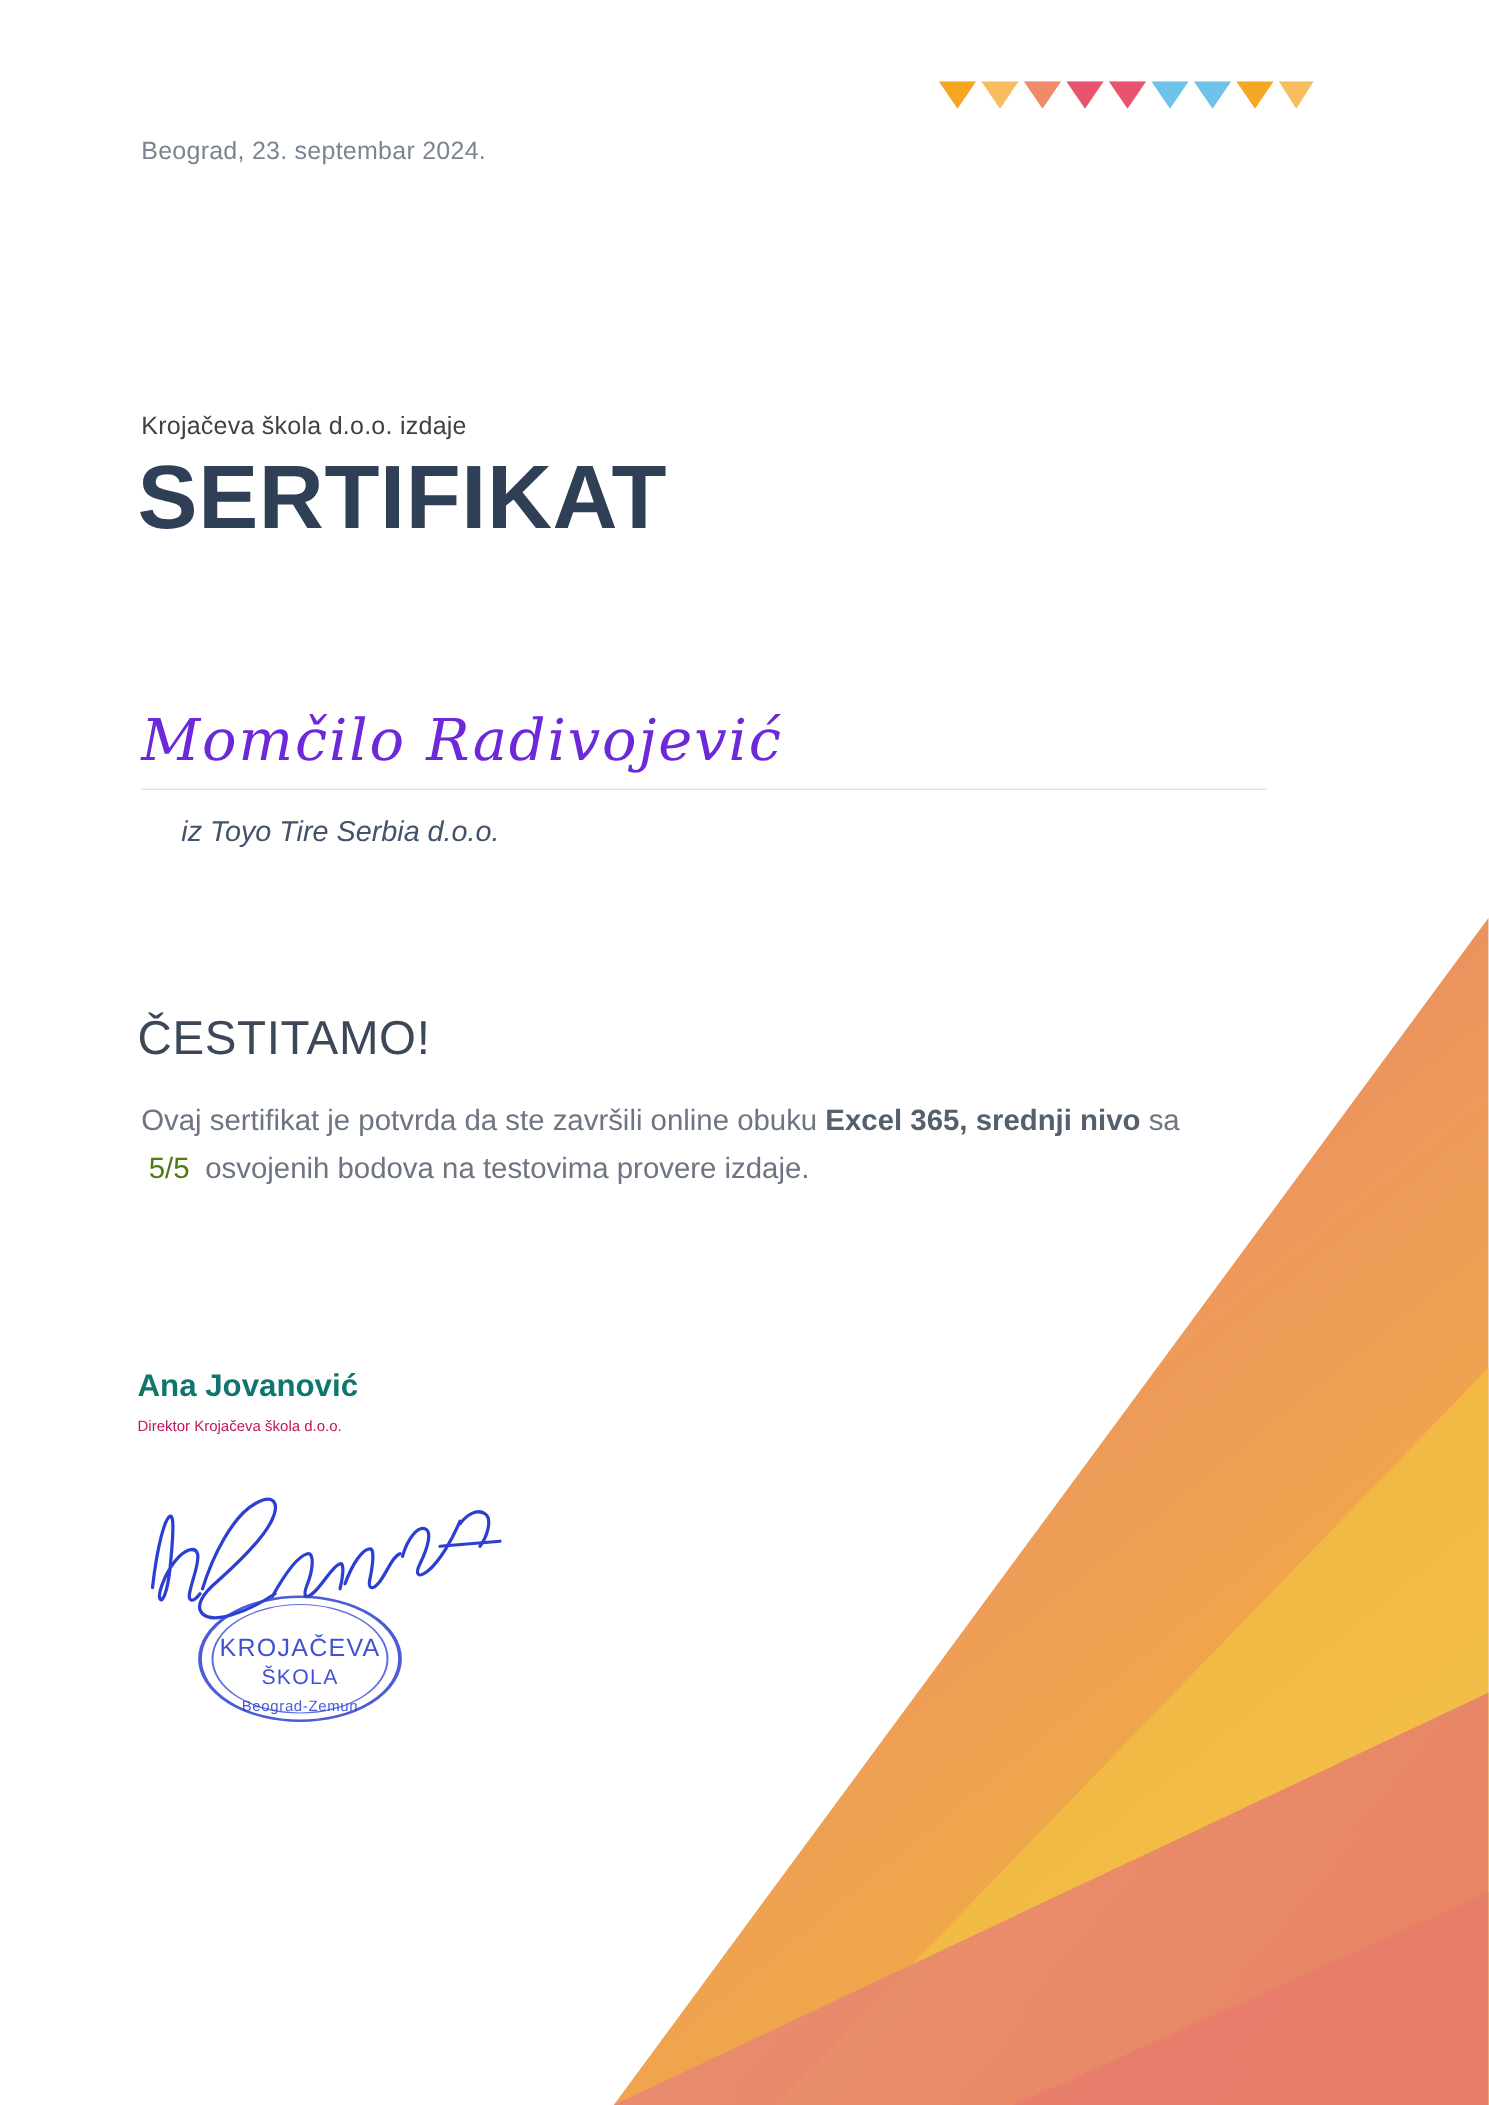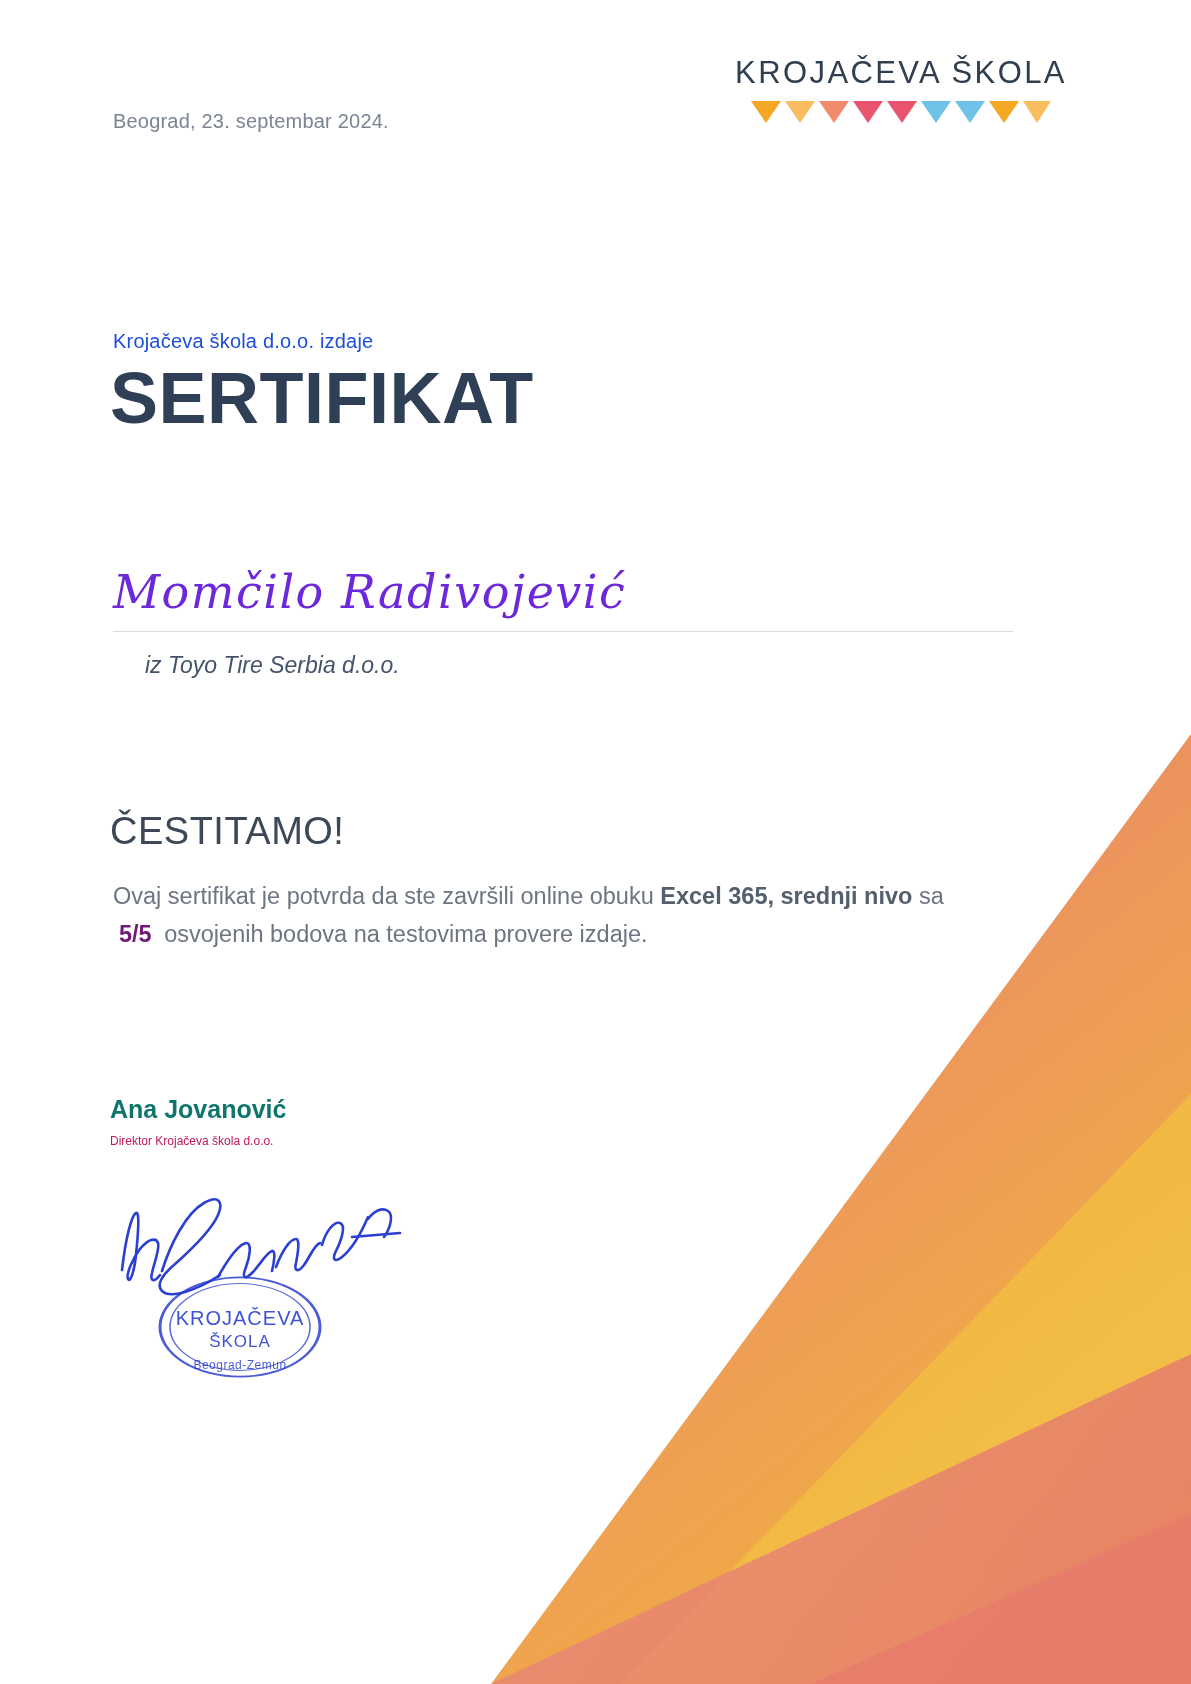--- a/index.html
+++ b/index.html
@@ -54,21 +54,21 @@
     justify-content: center;
     align-items: flex-start;
   }
   .logo-zigzag svg { display: block; }
 
   
   .issuer {
     position: absolute;
     left: 113px; top: 330px;
     font-size: 20px;
-    color: #1d4ed8;
+    color: #404040;
     letter-spacing: 0.2px;
   }
   .title {
     position: absolute;
     left: 110px; top: 357px;
     font-size: 72px;
     font-weight: bold;
     letter-spacing: 0.5px;
     color: #2f3f55;
   }
@@ -113,22 +113,22 @@
     width: 880px;
     font-size: 23.5px;
     line-height: 1.62;
     color: #6d7582;
   }
   .body-text b {
     color: #55606e;
     font-weight: bold;
   }
   .score {
-    font-weight: bold;
-    color: #701a75;
+    font-weight: normal;
+    color: #4d7c0f;
     padding: 0 6px;
     margin-top: 15px;
   }
 
   
   .signer-name {
     position: absolute;
     left: 110px; top: 1095px;
     font-size: 25px;
     color: #0f766e;
@@ -169,21 +169,20 @@
   </defs>
   <polygon points="700,0 700,950 0,950" fill="url(#gradA)"></polygon>
   <polygon points="700,360 700,950 130,950" fill="url(#gradB)" opacity="0.95"></polygon>
   <polygon points="700,620 700,950 0,950" fill="url(#gradC)" opacity="0.75"></polygon>
   <polygon points="700,780 700,950 320,950" fill="#e8756e" opacity="0.55"></polygon>
 </svg>
 
 <div class="date">Beograd, 23. septembar 2024.</div>
 
 <div class="logo">
-  <div class="logo-text">KROJAČEVA ŠKOLA</div>
   <div class="logo-zigzag">
     <svg width="300" height="22" viewBox="0 0 300 22">
       <polygon points="0,0 30,0 15,22" fill="#f5a623"></polygon>
       <polygon points="34,0 64,0 49,22" fill="#f7bd5e"></polygon>
       <polygon points="68,0 98,0 83,22" fill="#f08a6b"></polygon>
       <polygon points="102,0 132,0 117,22" fill="#e8546e"></polygon>
       <polygon points="136,0 166,0 151,22" fill="#e8546e"></polygon>
       <polygon points="170,0 200,0 185,22" fill="#6fc3e8"></polygon>
       <polygon points="204,0 234,0 219,22" fill="#6fc3e8"></polygon>
       <polygon points="238,0 268,0 253,22" fill="#f5a623"></polygon>

